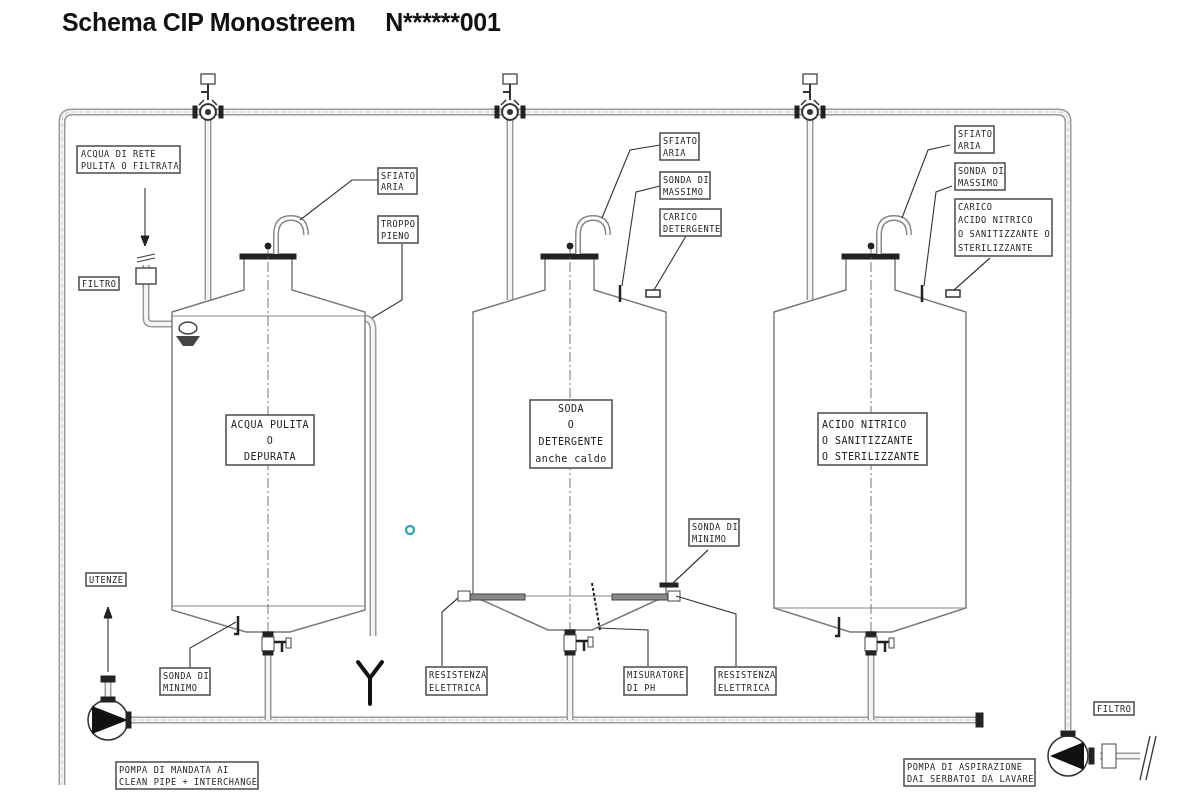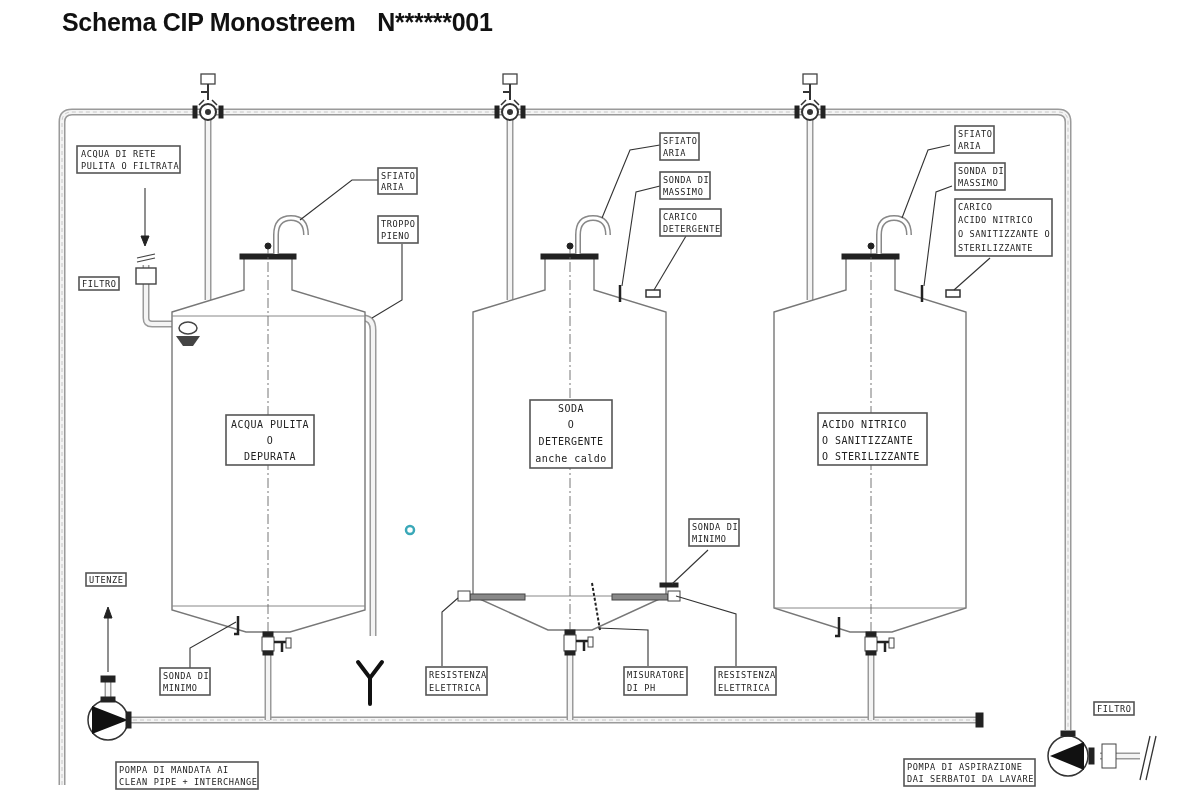--- a/index.html
+++ b/index.html
@@ -2,21 +2,21 @@
 <html><head>
   <meta charset="utf-8">
   <style>
     html, body { margin: 0; padding: 0; background: #ffffff; }
     body { width: 1200px; height: 800px; position: relative; overflow: hidden; font-family: "Liberation Sans", sans-serif; }
     .title {
       position: absolute; left: 62px; top: 8px;
       font-family: "Liberation Sans", sans-serif; font-weight: bold; font-size: 25px; color: #111;
       letter-spacing: -0.3px; white-space: pre;
     }
-    .title .code { margin-left: 22px; }
+    .title .code { margin-left: 30px; }
     svg { position: absolute; left: 0; top: 0; }
     .lbl-text { font-family: "DejaVu Sans Mono", monospace; font-size: 8.6px; fill: #222; letter-spacing: 0.6px; }
     .big-text { font-family: "DejaVu Sans Mono", monospace; font-size: 10px; fill: #222; letter-spacing: 0.5px; }
     .lbl-box { fill: #fff; stroke: #555; stroke-width: 1.6; }
     .pipe-o { fill: none; stroke: #9a9a9a; stroke-width: 7; stroke-linecap: butt; stroke-linejoin: round; }
     .pipe-i { fill: none; stroke: #f4f4f4; stroke-width: 4; stroke-linecap: butt; stroke-linejoin: round; }
     .pipe-c { fill: none; stroke: #bcbcbc; stroke-width: 0.8; stroke-dasharray: 4 3; }
     .tank { fill: #fff; stroke: #777; stroke-width: 1.4; }
     .axis { stroke: #666; stroke-width: 0.9; stroke-dasharray: 10 3 2 3; fill: none; }
     .leader { stroke: #333; stroke-width: 1.1; fill: none; }

